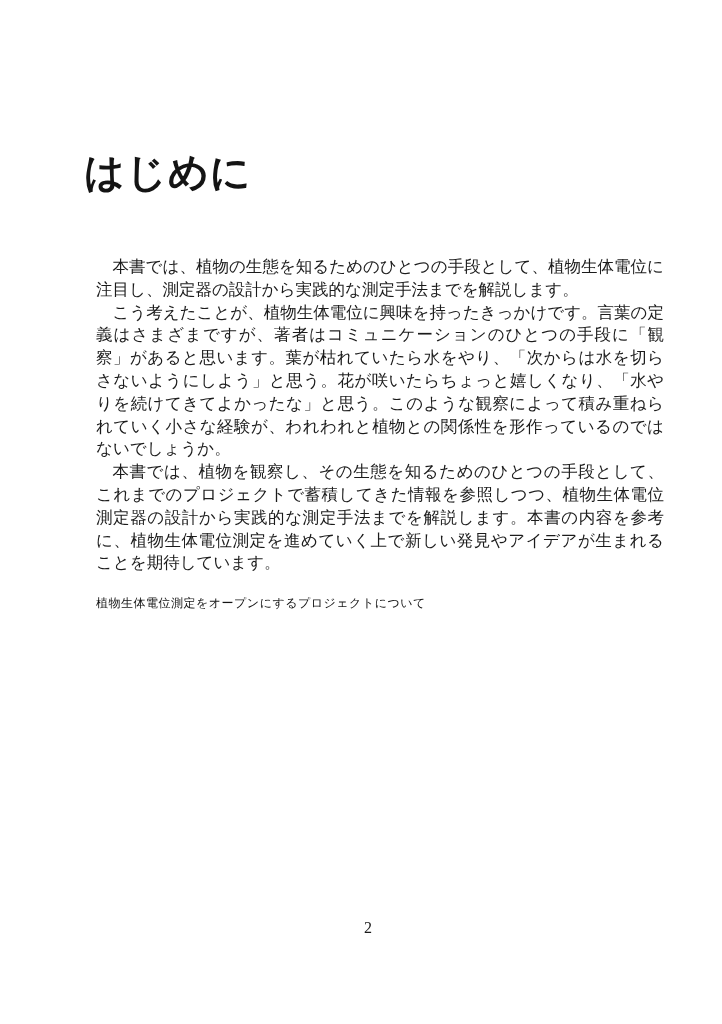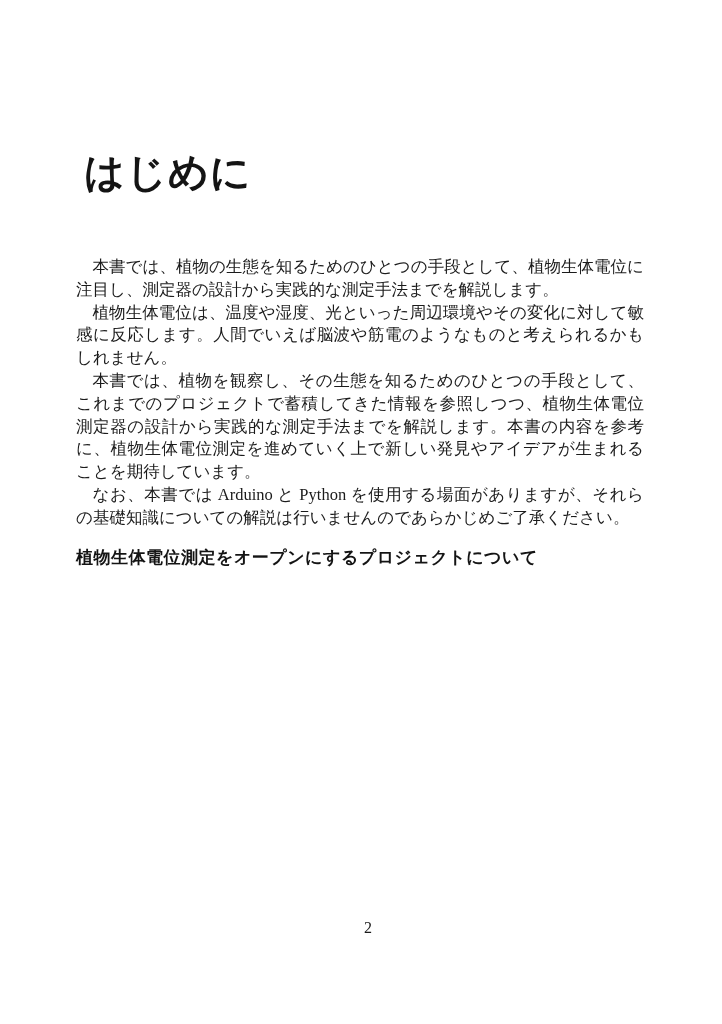--- a/index.html
+++ b/index.html
@@ -24,40 +24,40 @@
     font-family: "Liberation Sans", "DejaVu Sans", sans-serif;
     font-weight: 700;
     font-size: 40px;
     line-height: 1.1;
     letter-spacing: 1px;
     color: #141414;
   }
   .content {
     position: absolute;
     top: 256px;
-    left: 76px;
+    left: 96px;
     width: 568px;
     font-family: "Liberation Serif", "DejaVu Serif", serif;
     font-size: 16.5px;
     line-height: 22.8px;
     text-align: justify;
     color: #1b1b1b;
   }
   .content p {
     margin: 0;
     text-indent: 1em;
   }
   .content p.no-indent {
     text-indent: 0;
   }
   .section-heading {
     margin: 15px 0 11px 0;
     font-family: "Liberation Sans", "DejaVu Sans", sans-serif;
-    font-weight: 700;
-    font-size: 17px;
+    font-weight: 400;
+    font-size: 12px;
     line-height: 26px;
     text-indent: 0;
     text-align: left;
     letter-spacing: 0.5px;
     color: #141414;
   }
   .page-number {
     position: absolute;
     top: 919px;
     left: 84px;
@@ -70,23 +70,22 @@
 </style>
 </head>
 <body>
 
 <div class="page">
 
   <h1 class="doc-title">はじめに</h1>
 
   <div class="content">
     <p>本書では、植物の生態を知るためのひとつの手段として、植物生体電位に注目し、測定器の設計から実践的な測定手法までを解説します。</p>
-    <p>植物生体電位は、温度や湿度、光といった周辺環境やその変化に対して敏感に反応します。人間でいえば脳波や筋電のようなものと考えられるかもしれません。</p>
+    <p>こう考えたことが、植物生体電位に興味を持ったきっかけです。言葉の定義はさまざまですが、著者はコミュニケーションのひとつの手段に「観察」があると思います。葉が枯れていたら水をやり、「次からは水を切らさないようにしよう」と思う。花が咲いたらちょっと嬉しくなり、「水やりを続けてきてよかったな」と思う。このような観察によって積み重ねられていく小さな経験が、われわれと植物との関係性を形作っているのではないでしょうか。</p>
     <p>本書では、植物を観察し、その生態を知るためのひとつの手段として、これまでのプロジェクトで蓄積してきた情報を参照しつつ、植物生体電位測定器の設計から実践的な測定手法までを解説します。本書の内容を参考に、植物生体電位測定を進めていく上で新しい発見やアイデアが生まれることを期待しています。</p>
-    <p>なお、本書では Arduino と Python を使用する場面がありますが、それらの基礎知識についての解説は行いませんのであらかじめご了承ください。</p>
 
     <h2 class="section-heading">植物生体電位測定をオープンにするプロジェクトについて</h2>
 
   </div>
 
   <div class="page-number">2</div>
 
 </div>
 
 </body></html>

